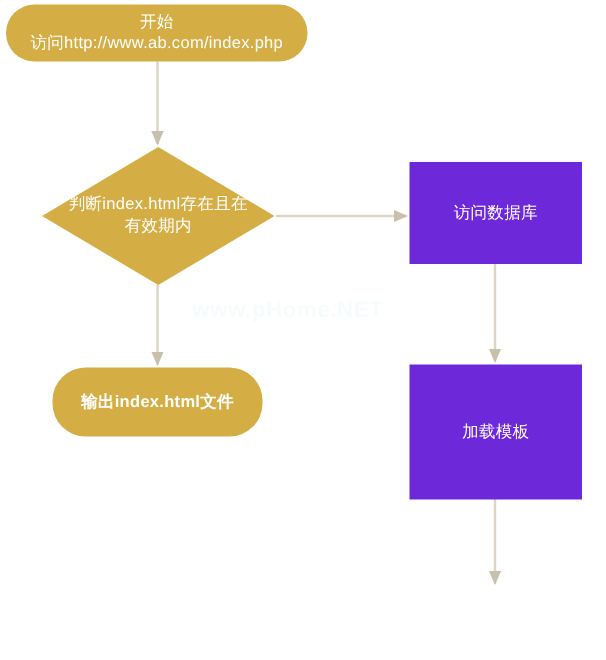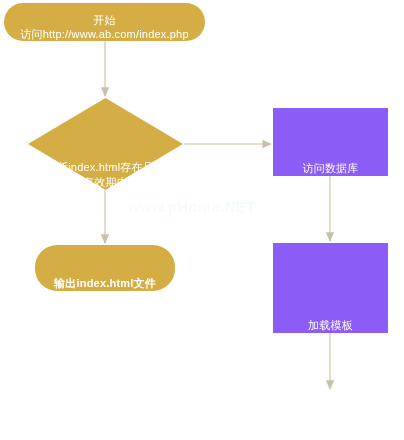--- a/index.html
+++ b/index.html
@@ -26,34 +26,34 @@
     left: 0;
     top: 0;
     width: 404px;
     height: 440px;
     pointer-events: none;
   }
   .node {
     position: absolute;
     box-sizing: border-box;
     display: flex;
-    align-items: flex-end;
+    align-items: center;
     justify-content: center;
     text-align: center;
     color: #ffffff;
     font-size: 11px;
     line-height: 15px;
     letter-spacing: 0.2px;
   }
   .node-terminator {
     background: #d4ae45;
     border-radius: 22px;
   }
   .node-process {
-    background: #8b5cf6;
+    background: #6d28d9;
   }
   .node-decision {
     background: transparent;
   }
   .node-decision .diamond-shape {
     position: absolute;
     left: 0;
     top: 0;
     width: 100%;
     height: 100%;

